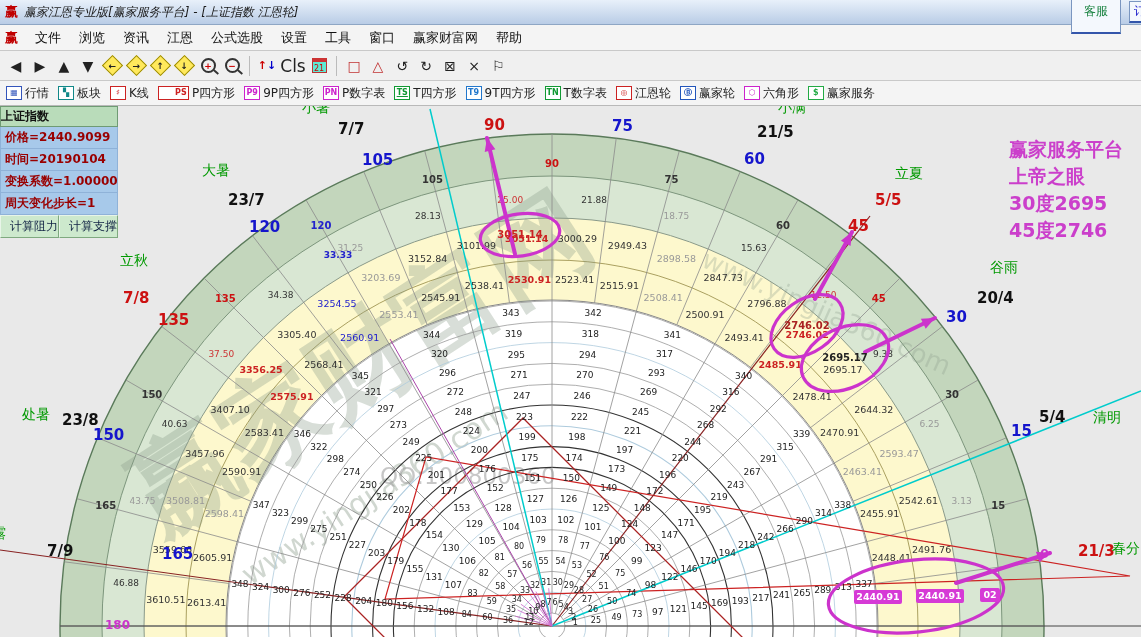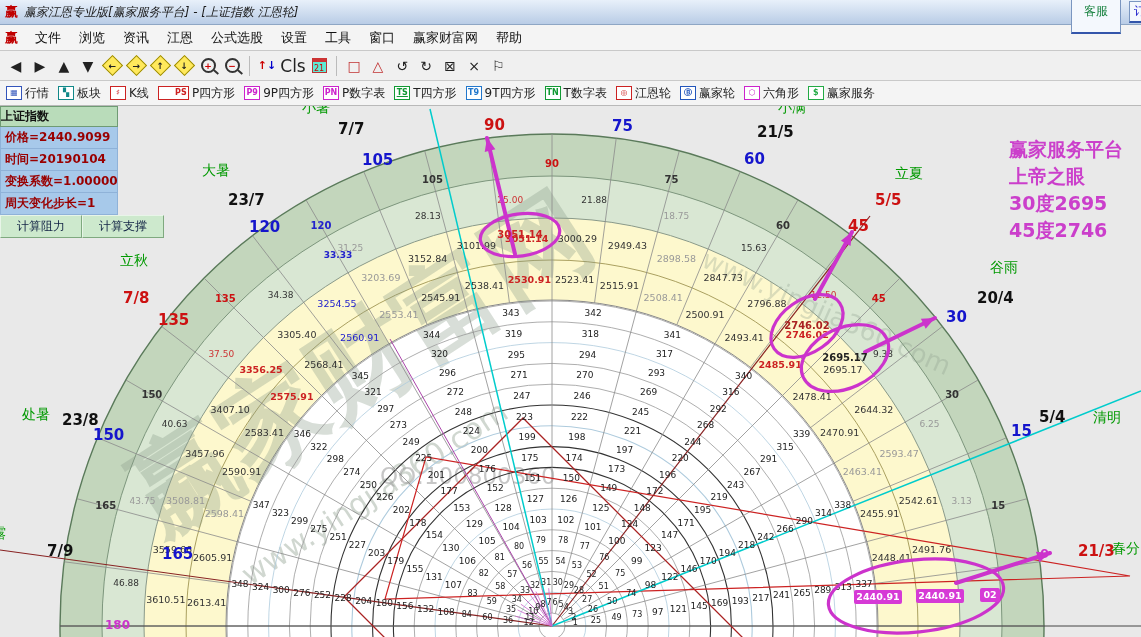--- a/index.html
+++ b/index.html
@@ -34,21 +34,21 @@
     margin-right:3px;background:#fff;}
   .main{position:relative;width:1141px;height:535px;background:#e9e9e9;}
   svg{position:absolute;left:0;top:0;}
   .panel{position:absolute;left:0;top:0;width:118px;z-index:5;font-size:12px;}
   .panel-title{background:#b9dcba;border:1px solid #6f9b74;text-align:left;font-weight:bold;color:#111;
     padding:1px 0;}
   .panel-row{background:#a7c9ea;border:1px solid #8fb2d8;border-top:none;color:#990000;font-weight:bold;
     padding:2px 4px;white-space:nowrap;overflow:hidden;}
   .panel-btns{display:flex;}
   .panel-btn{flex:1;background:#cde9cd;border:1px solid #7fa97f;border-top-color:#e8f5e8;border-left-color:#e8f5e8;
-    color:#112244;text-align:left;padding:2px 16px;cursor:pointer;font-size:12px;white-space:nowrap;}
+    color:#112244;text-align:right;padding:2px 0;cursor:pointer;font-size:12px;white-space:nowrap;}
   .gann-note{position:absolute;right:18px;top:30px;z-index:4;color:#cb3fcb;font-size:19px;font-weight:bold;
     line-height:27px;text-align:left;}
 </style>
 </head>
 <body>
 
 <div class="titlebar">
   <span class="title-logo">赢</span>
   <span class="title-text">赢家江恩专业版[赢家服务平台] - [上证指数 江恩轮]</span>
   <button class="support-btn">客服</button>

